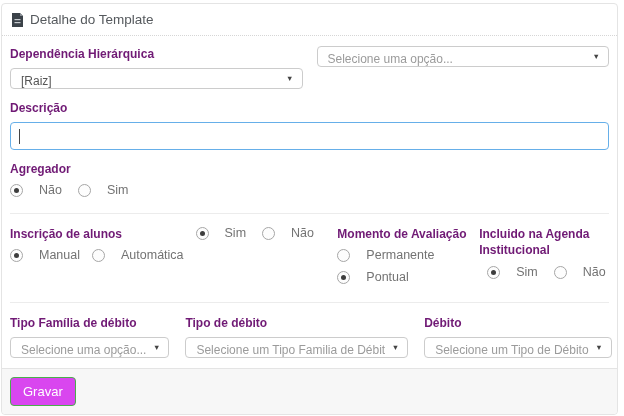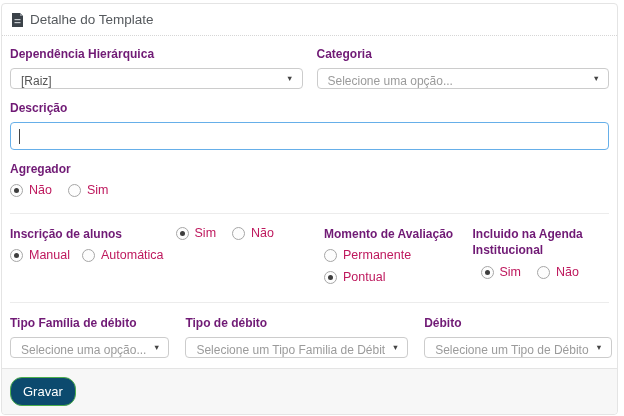--- a/index.html
+++ b/index.html
@@ -21,33 +21,33 @@
     color:#9b9b9b; white-space:nowrap; overflow:hidden; cursor:pointer; }
   .selectbox.dark { color:#555; }
   .caret { position:absolute; right:8px; top:0; bottom:0; display:flex; align-items:center;
     font-size:7.5px; color:#444; }
   .textinput { position:relative; height:28px; border:1px solid #66afe9; border-radius:4px;
     background:#fff; display:flex; align-items:center; padding-left:8px; }
   .cursor { width:1px; height:15px; background:#444; animation:blink 1s step-end infinite; }
   @keyframes blink { 50% { opacity:0; } }
   .radio-group { display:flex; gap:16px; }
   .radio-group.stacked { flex-direction:column; gap:7px; }
-  .radio { display:inline-flex; align-items:center; gap:6px; font-size:12.5px;
-    color:#be185d; cursor:pointer; line-height:15px; }
+  .radio { display:inline-flex; align-items:center; gap:16px; font-size:12.5px;
+    color:#737373; cursor:pointer; line-height:15px; }
   .rb { width:13px; height:13px; border:1px solid #a6a6a6; border-radius:50%;
     background:#fdfdfd; display:inline-flex; align-items:center; justify-content:center;
     flex:0 0 auto; }
   .rb.checked::after { content:""; width:5px; height:5px; border-radius:50%; background:#3e3e3e; }
   .divider { border:none; border-top:1px solid #ececec; margin:15px 0 12px 0; }
   .mt { margin-top:11px; }
   .panel-footer { background:#f7f7f7; border-top:1px solid #e4e4e4;
     border-radius:0 0 4px 4px; padding:8px; }
-  .btn-success { display:inline-block; background:#0c4a6e; border:1px solid #4cae4c;
+  .btn-success { display:inline-block; background:#d946ef; border:1px solid #4cae4c;
     color:#fff; font-size:13px; font-family:"Liberation Sans", sans-serif;
-    padding:6px 12px; border-radius:12px; cursor:pointer; }
+    padding:6px 12px; border-radius:4px; cursor:pointer; }
 </style>
 </head>
 <body>
 
 <div class="panel">
 
   <div class="panel-header">
     <svg class="doc-icon" viewBox="0 0 11 14">
       <path d="M0 0 h8 l3 3 v11 h-11 z" fill="#3b4249"></path>
       <path d="M8 0 l3 3 h-3 z" fill="#8a9096"></path>
@@ -61,21 +61,20 @@
 
     <div class="row2">
       <div>
         <span class="field-label">Dependência Hierárquica</span>
         <div class="selectbox dark">
           <span>[Raiz]</span>
           <span class="caret">▼</span>
         </div>
       </div>
       <div>
-        <span class="field-label">Categoria</span>
         <div class="selectbox">
           <span>Selecione uma opção...</span>
           <span class="caret">▼</span>
         </div>
       </div>
     </div>
 
     <div class="mt">
       <span class="field-label">Descrição</span>
       <div class="textinput">

